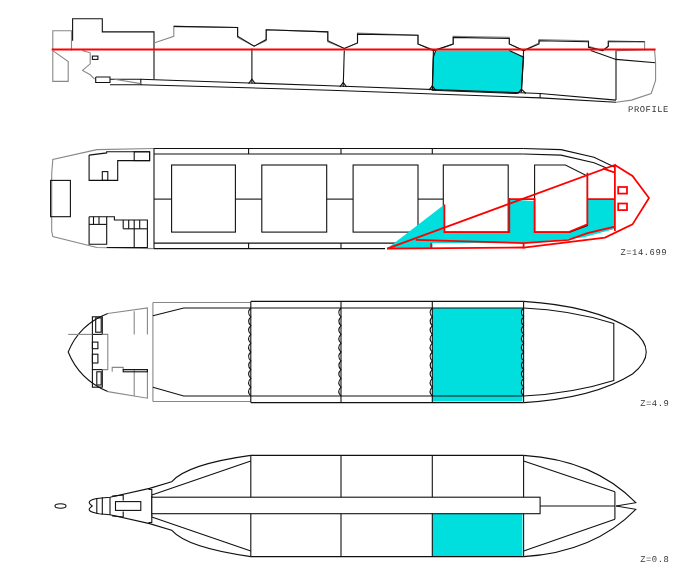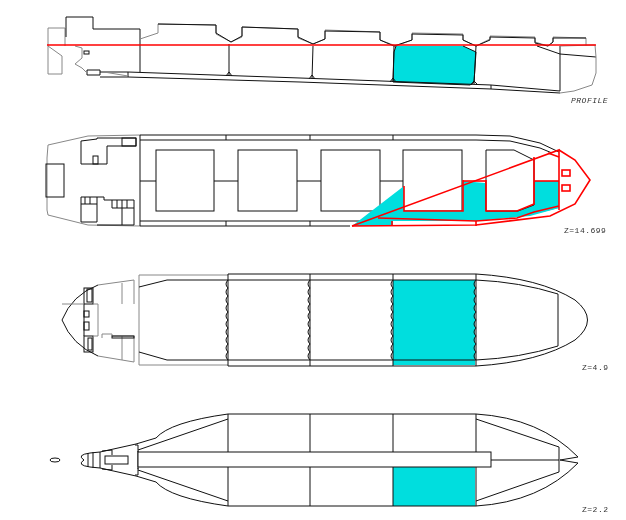--- a/index.html
+++ b/index.html
@@ -199,16 +199,16 @@
     <path class="k" d="M476,414 Q540,418 578,457 L560,460"></path>
     <path class="k" d="M476,506 Q540,502 578,463 L560,460"></path>
     <line class="k" x1="476" y1="419" x2="559" y2="447"></line>
     <line class="k" x1="476" y1="501" x2="559" y2="472"></line>
     <line class="k" x1="559" y1="447" x2="559" y2="472"></line>
     <line class="k" x1="491" y1="460" x2="559" y2="460"></line>
   </g>
 </svg>
 </div>
 
-<div class="lbl" style="left:571px; top:96px;font-style:italic;">PROFILE</div>
+<div class="lbl" style="left:571px; top:96px;">PROFILE</div>
 <div class="lbl" style="left:564px; top:226px;">Z=14.699</div>
 <div class="lbl" style="left:582px; top:363px;">Z=4.9</div>
-<div class="lbl" style="left:582px; top:505px;">Z=2.2</div>
+<div class="lbl" style="left:582px; top:505px;">Z=0.8</div>
 
 </body></html>

